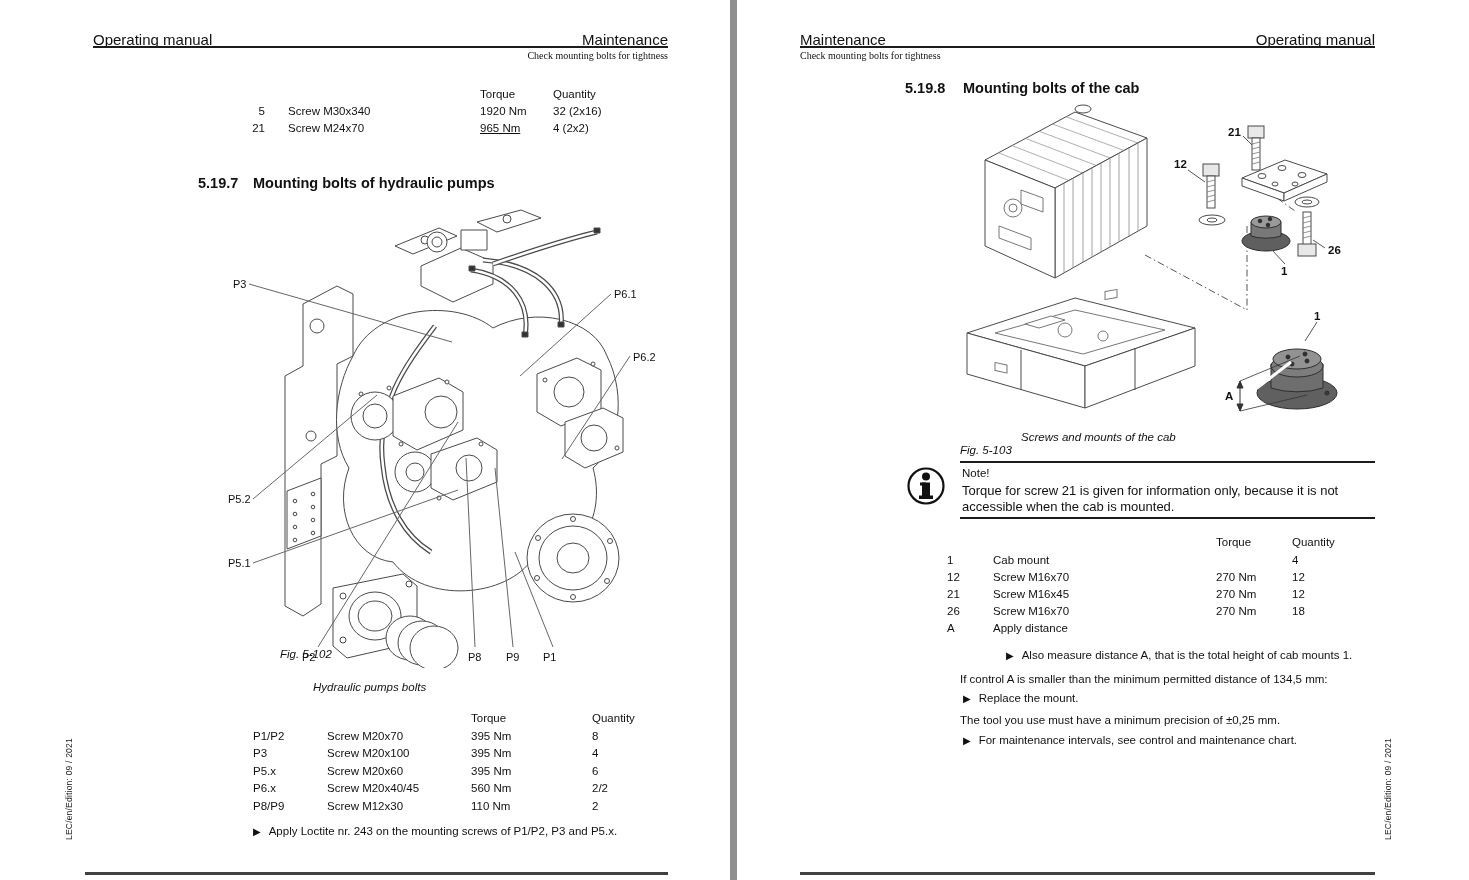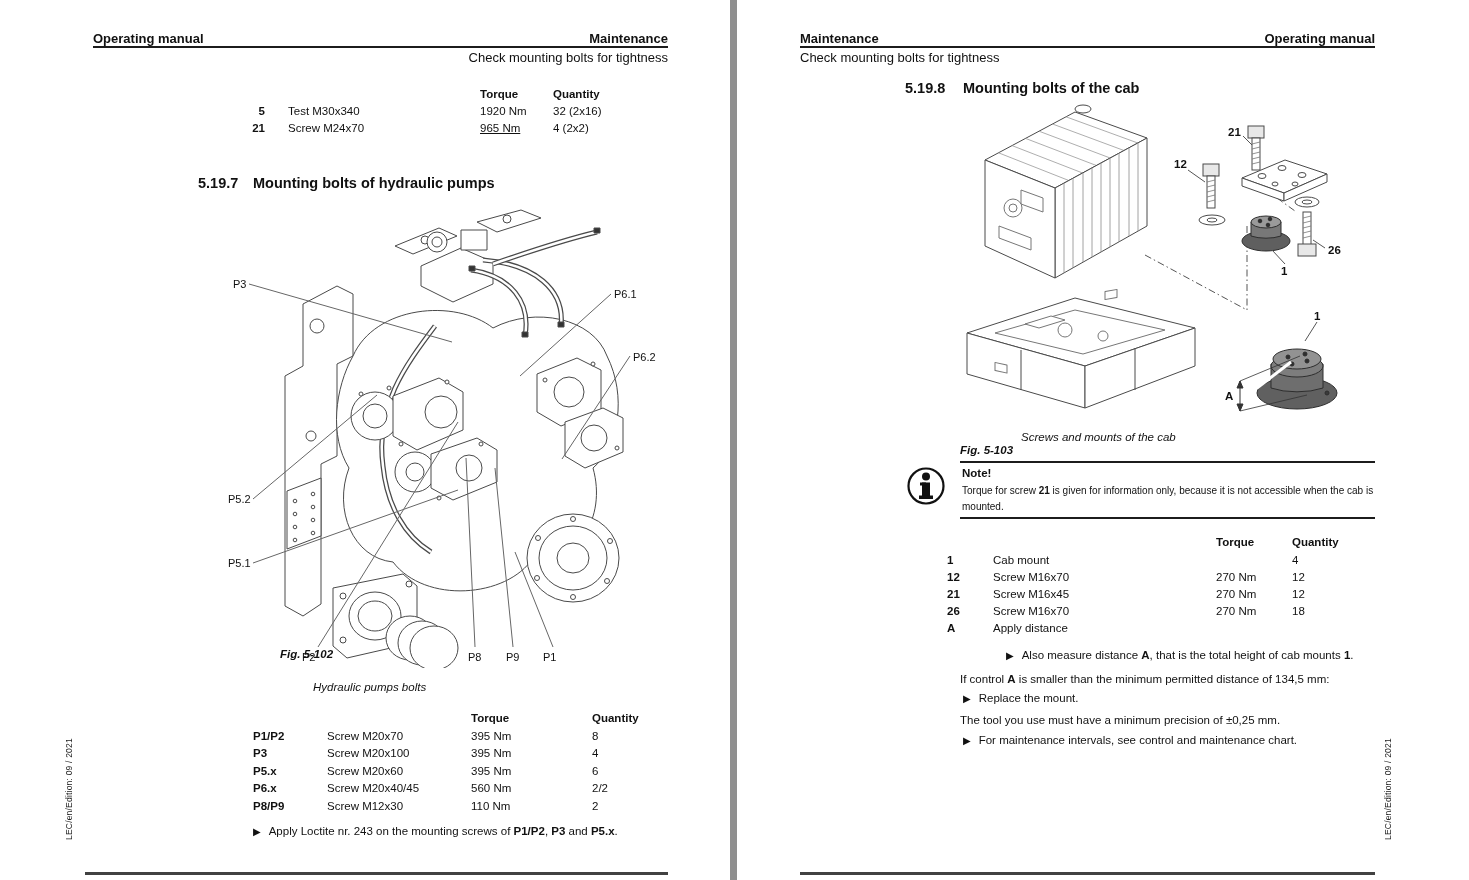--- a/index.html
+++ b/index.html
@@ -1,54 +1,54 @@
 <!DOCTYPE html>
 <html><head>
 <meta charset="utf-8">
 <style>
   html,body{margin:0;padding:0;}
   body{width:1469px;height:880px;position:relative;background:#ffffff;
        font-family:"Liberation Sans",sans-serif;color:#111;overflow:hidden;}
   .abs{position:absolute;white-space:nowrap;}
-  .b{font-weight:bold;}
+  .b{font-weight:normal;}
   .i{font-style:italic;}
-  .fs-hdr{font-size:13px;font-weight:bold;}
-  .fs-sub{font-size:13px;}
+  .fs-hdr{font-size:15px;}
+  .fs-sub{font-size:10px;font-family:Liberation Serif, serif;}
   .fs-body{font-size:11.5px;}
   .fs-sec{font-size:14.5px;font-weight:bold;}
   .rule{position:absolute;background:#1c1c1c;height:1.5px;}
   .thickrule{position:absolute;background:#414141;height:3px;}
   .divider{position:absolute;background:#8f8f8f;}
   .vtext{position:absolute;writing-mode:vertical-rl;transform:rotate(180deg);
          font-size:8.5px;color:#222;letter-spacing:.2px;}
   .arrow{font-size:10px;margin-right:8px;}
   .cell-r{text-align:right;display:inline-block;}
   svg text{font-family:"Liberation Sans",sans-serif;}
-  .notetext{position:absolute;width:414px;font-size:10px;line-height:16px;white-space:normal;}
+  .notetext{position:absolute;width:414px;font-size:13px;line-height:16px;white-space:normal;}
 </style>
 </head>
 <body>
 
 <div class="divider" style="left:730px;top:0;width:7px;height:880px;"></div>
 <div class="thickrule" style="left:85px;top:872px;width:583px;"></div>
 <div class="thickrule" style="left:800px;top:872px;width:575px;"></div>
 <div class="vtext" style="left:64px;top:710px;height:130px;">LEC/en/Edition: 09 / 2021</div>
 <div class="vtext" style="left:1383px;top:710px;height:130px;">LEC/en/Edition: 09 / 2021</div>
 
 <div class="abs fs-hdr" style="left:93px;top:31px;">Operating manual</div>
 <div class="abs fs-hdr" style="left:93px;top:31px;width:575px;text-align:right;">Maintenance</div>
 <div class="rule" style="left:93px;top:46px;width:575px;"></div>
 <div class="abs fs-sub" style="left:93px;top:50px;width:575px;text-align:right;">Check mounting bolts for tightness</div>
 
 <div>
   <span class="abs fs-body b" style="left:480px;top:88px;">Torque</span>
   <span class="abs fs-body b" style="left:553px;top:88px;">Quantity</span>
 
   <span class="abs fs-body b cell-r" style="left:233px;top:105px;width:32px;">5</span>
-  <span class="abs fs-body" style="left:288px;top:105px;">Test M30x340</span>
+  <span class="abs fs-body" style="left:288px;top:105px;">Screw M30x340</span>
   <span class="abs fs-body" style="left:480px;top:105px;">1920 Nm</span>
   <span class="abs fs-body" style="left:553px;top:105px;">32 (2x16)</span>
 
   <span class="abs fs-body b cell-r" style="left:233px;top:122px;width:32px;">21</span>
   <span class="abs fs-body" style="left:288px;top:122px;">Screw M24x70</span>
   <span class="abs fs-body" style="left:480px;top:122px;text-decoration:underline;">965 Nm</span>
   <span class="abs fs-body" style="left:553px;top:122px;">4 (2x2)</span>
 </div>
 
 <span class="abs fs-sec" style="left:198px;top:175px;">5.19.7</span>

